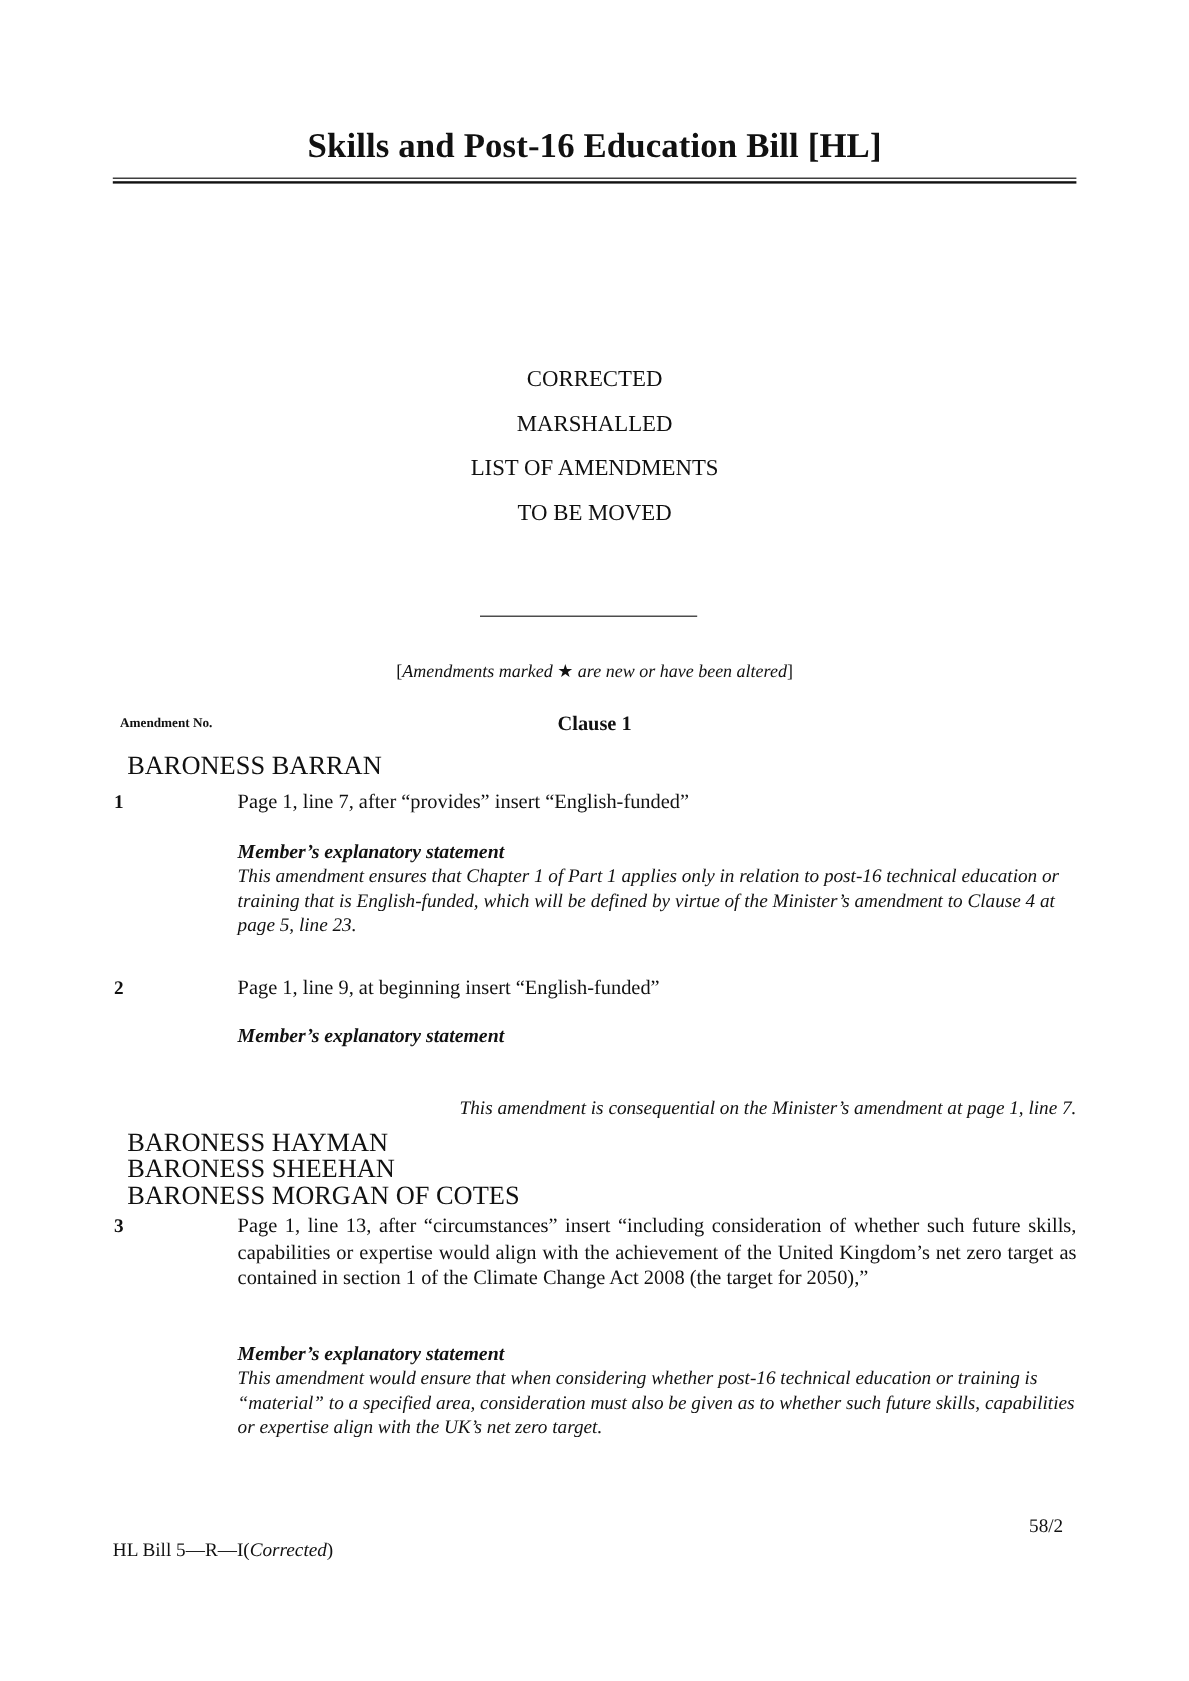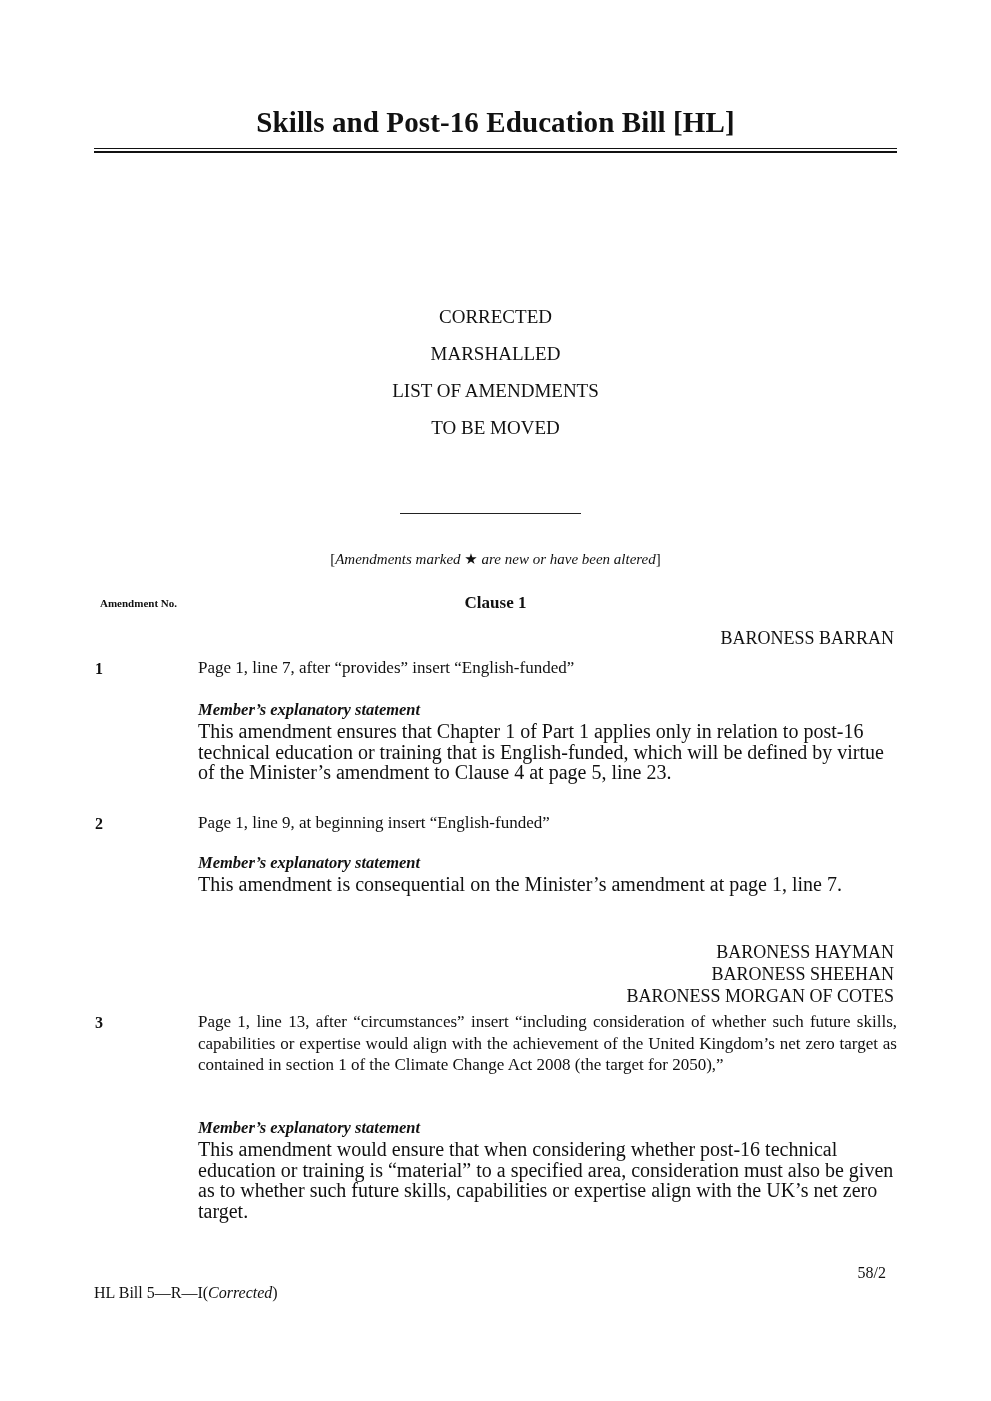--- a/index.html
+++ b/index.html
@@ -7,25 +7,25 @@
     .title { position: absolute; left: 94px; top: 106px; width: 803px; text-align: center; font-size: 29px; font-weight: bold; letter-spacing: 0.1px; }
     .rule-thin { position: absolute; left: 94px; top: 148px; width: 803px; height: 1px; background: #111; }
     .rule-thick { position: absolute; left: 94px; top: 151px; width: 803px; height: 2px; background: #111; }
     .heading-block { position: absolute; left: 94px; top: 305px; width: 803px; text-align: center; font-size: 19px; }
     .heading-line { height: 37px; line-height: 24px; }
     .divider { position: absolute; left: 400px; top: 513px; width: 181px; height: 1px; background: #222; }
     .note { position: absolute; left: 94px; top: 550px; width: 803px; text-align: center; font-size: 15px; }
     .note i { font-style: italic; }
     .amend-label { position: absolute; left: 100px; top: 596px; font-size: 11px; font-weight: bold; line-height: 14px; width: 100px; }
     .clause { position: absolute; left: 94px; top: 593px; width: 803px; text-align: center; font-size: 17px; font-weight: bold; }
-    .sponsor { position: absolute; left: 91px; width: 803px; text-align: right; font-size: 18px; line-height: 22px; }
+    .sponsor { position: absolute; left: 106px; width: 803px; text-align: left; font-size: 22px; line-height: 22px; }
     .num { position: absolute; left: 95px; font-size: 16px; font-weight: bold; }
     .text { position: absolute; left: 198px; width: 699px; font-size: 17px; line-height: 21.5px; text-align: justify; }
     .stmt-head { position: absolute; left: 198px; width: 699px; font-size: 16.5px; font-weight: bold; font-style: italic; }
-    .stmt-body { position: absolute; left: 198px; width: 699px; font-size: 20px; line-height: 20.5px; }
+    .stmt-body { position: absolute; left: 198px; width: 699px; font-size: 16px; font-style: italic; line-height: 20.5px; }
     .footer-left { position: absolute; left: 94px; top: 1284px; font-size: 16px; }
     .footer-right { position: absolute; right: 105px; top: 1264px; font-size: 16px; }
   </style>
 </head>
 <body>
 
 <div class="title">Skills and Post-16 Education Bill [HL]</div>
 <div class="rule-thin"></div>
 <div class="rule-thick"></div>
 
@@ -50,21 +50,21 @@
 </div>
 
 <div class="num" style="top:660px;">1</div>
 <div class="text" style="top:657px;">Page 1, line 7, after “provides” insert “English-funded”</div>
 <div class="stmt-head" style="top:700px;">Member’s explanatory statement</div>
 <div class="stmt-body" style="top:721px;">This amendment ensures that Chapter 1 of Part 1 applies only in relation to post-16 technical education or training that is English-funded, which will be defined by virtue of the Minister’s amendment to Clause 4 at page 5, line 23.</div>
 
 <div class="num" style="top:815px;">2</div>
 <div class="text" style="top:812px;">Page 1, line 9, at beginning insert “English-funded”</div>
 <div class="stmt-head" style="top:853px;">Member’s explanatory statement</div>
-<div class="stmt-body" style="top:874px;">This amendment is consequential on the Minister’s amendment at page 1, line 7.</div>
+<div class="stmt-body" style="top:914px;text-align:right;">This amendment is consequential on the Minister’s amendment at page 1, line 7.</div>
 
 <div class="sponsor" style="top:917px;margin-top:24px;">
   <div>BARONESS HAYMAN</div>
   <div>BARONESS SHEEHAN</div>
   <div>BARONESS MORGAN OF COTES</div>
 </div>
 
 <div class="num" style="top:1014px;">3</div>
 <div class="text" style="top:1011px;">Page 1, line 13, after “circumstances” insert “including consideration of whether such future skills, capabilities or expertise would align with the achievement of the United Kingdom’s net zero target as contained in section 1 of the Climate Change Act 2008 (the target for 2050),”</div>
 <div class="stmt-head" style="top:1118px;">Member’s explanatory statement</div>

